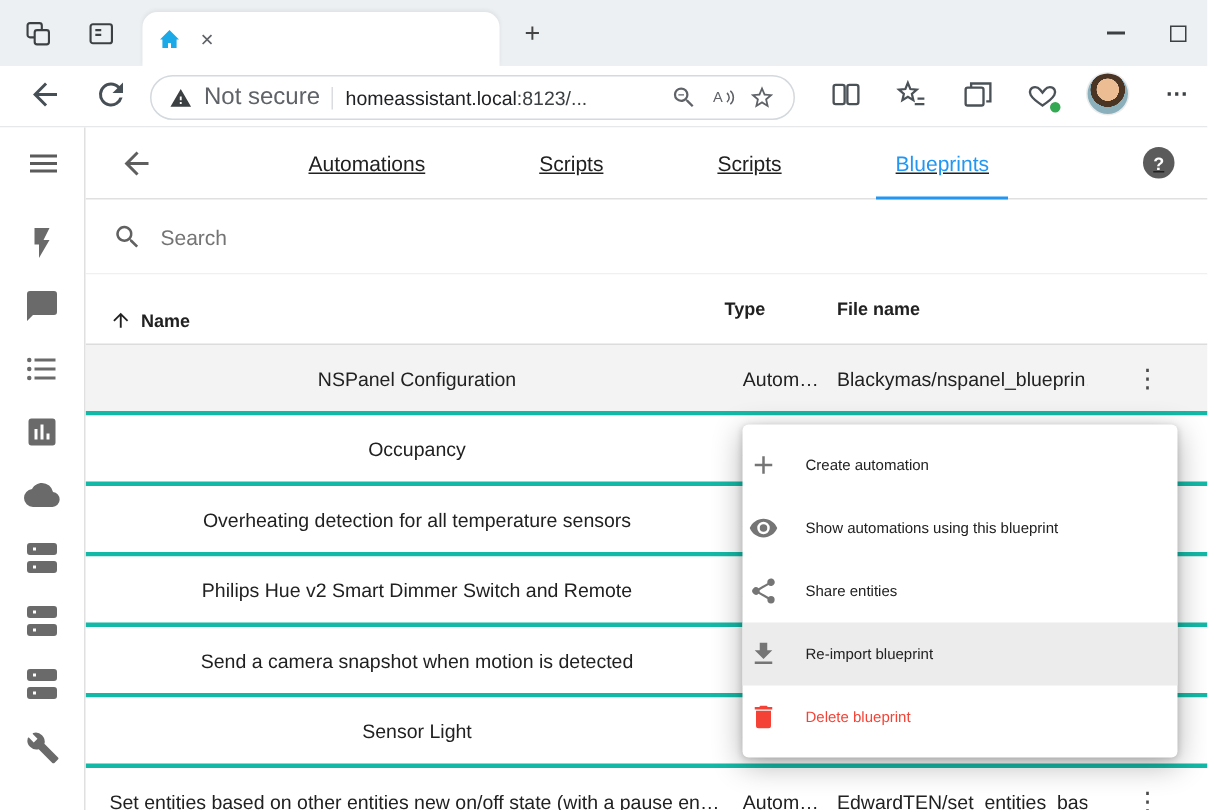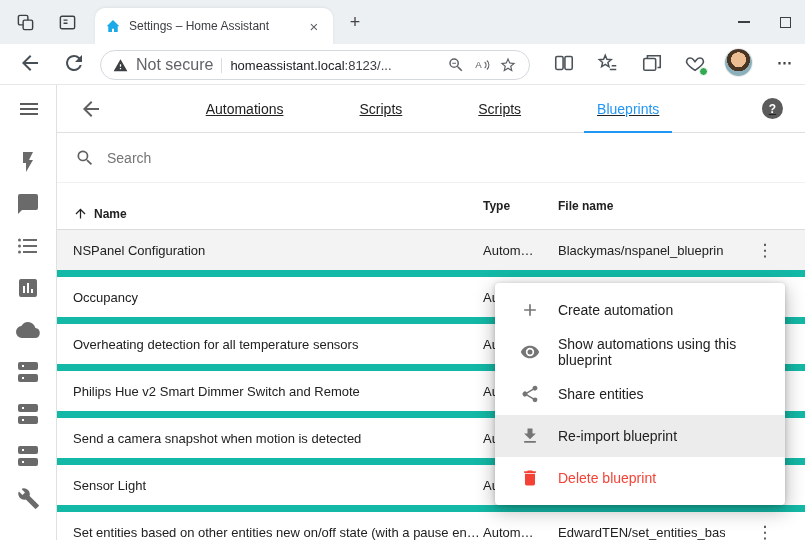--- a/index.html
+++ b/index.html
@@ -65,31 +65,31 @@
 .search-input::placeholder{color:#747474;}
 
 
 .thead{position:absolute;left:57px;top:183px;right:0;height:47px;background:#fff;display:flex;align-items:center;border-bottom:1px solid #dcdcdc;font-size:12px;font-weight:700;color:#212121;}
 .col-name{width:426px;padding-left:16px;display:flex;align-items:center;gap:6px;margin-top:15px;}
 .sort-icon{width:15px;height:15px;color:#212121;flex:none;}
 .col-type{width:75px;}
 .col-file{flex:1;}
 .col-menu{width:80px;}
 .tbody{position:absolute;left:57px;top:230px;right:0;background:#fff;}
-.row{display:flex;align-items:center;height:47px;border-bottom:7px solid #14b8a6;font-size:13px;background:#fff;}
+.row{display:flex;align-items:center;height:47px;border-bottom:3px solid #14b8a6;font-size:13px;background:#fff;text-align:center;}
 .row.selected{background:#f3f3f3;}
 .cell-name{width:426px;padding-left:16px;white-space:nowrap;overflow:hidden;text-overflow:ellipsis;}
 .cell-type{width:75px;white-space:nowrap;overflow:hidden;}
 .cell-file{flex:1;white-space:nowrap;overflow:hidden;}
 .cell-menu{width:80px;display:flex;justify-content:center;}
 .kebab{font-size:17px;color:#4a4a4a;line-height:1;}
 
 
 .context-menu{position:absolute;left:495px;top:283px;width:290px;background:#fff;border-radius:4px;padding:6px 0;z-index:50;box-shadow:0 5px 20px rgba(0,0,0,.3),0 1px 5px rgba(0,0,0,.18);}
-.menu-item{height:42px;display:flex;align-items:center;gap:18px;padding:0 25px;font-size:14px;color:#212121;cursor:default;}
+.menu-item{height:42px;display:flex;align-items:center;gap:18px;padding:0 4px;font-size:10px;color:#212121;cursor:default;}
 .menu-item .m-icon{width:20px;height:20px;color:#757575;flex:none;}
 .menu-item.hovered{background:#ececec;}
 .menu-item.danger{color:var(--danger);}
 .menu-item.danger .m-icon{color:var(--danger);}
 </style>
 </head>
 <body>
 
 <div class="titlebar">
   <div class="tb-icon workspaces">
@@ -101,21 +101,20 @@
   <div class="tb-icon vtabs">
     <svg width="19" height="19" viewBox="0 0 24 24" fill="none" stroke="currentColor" stroke-width="1.8">
         <rect x="3" y="4" width="18" height="16" rx="2"></rect>
         <path d="M7 9h5M7 13h5"></path>
       </svg>
   </div>
   <div class="tab">
     <svg width="16" height="16" viewBox="0 0 24 24">
         <path fill="#1ba9e8" d="M12 3 2.5 12.5h2.4V21h5.6v-5h3v5h5.6v-8.5h2.4L12 3z"></path>
       </svg>
-    <span class="tab-title">Settings – Home Assistant</span>
     <span class="tab-close">×</span>
   </div>
   <div class="newtab">+</div>
   <div class="win-controls">
     <div class="win-min"></div>
     <div class="win-max"></div>
   </div>
 </div>
 
 <div class="toolbar"></div>

